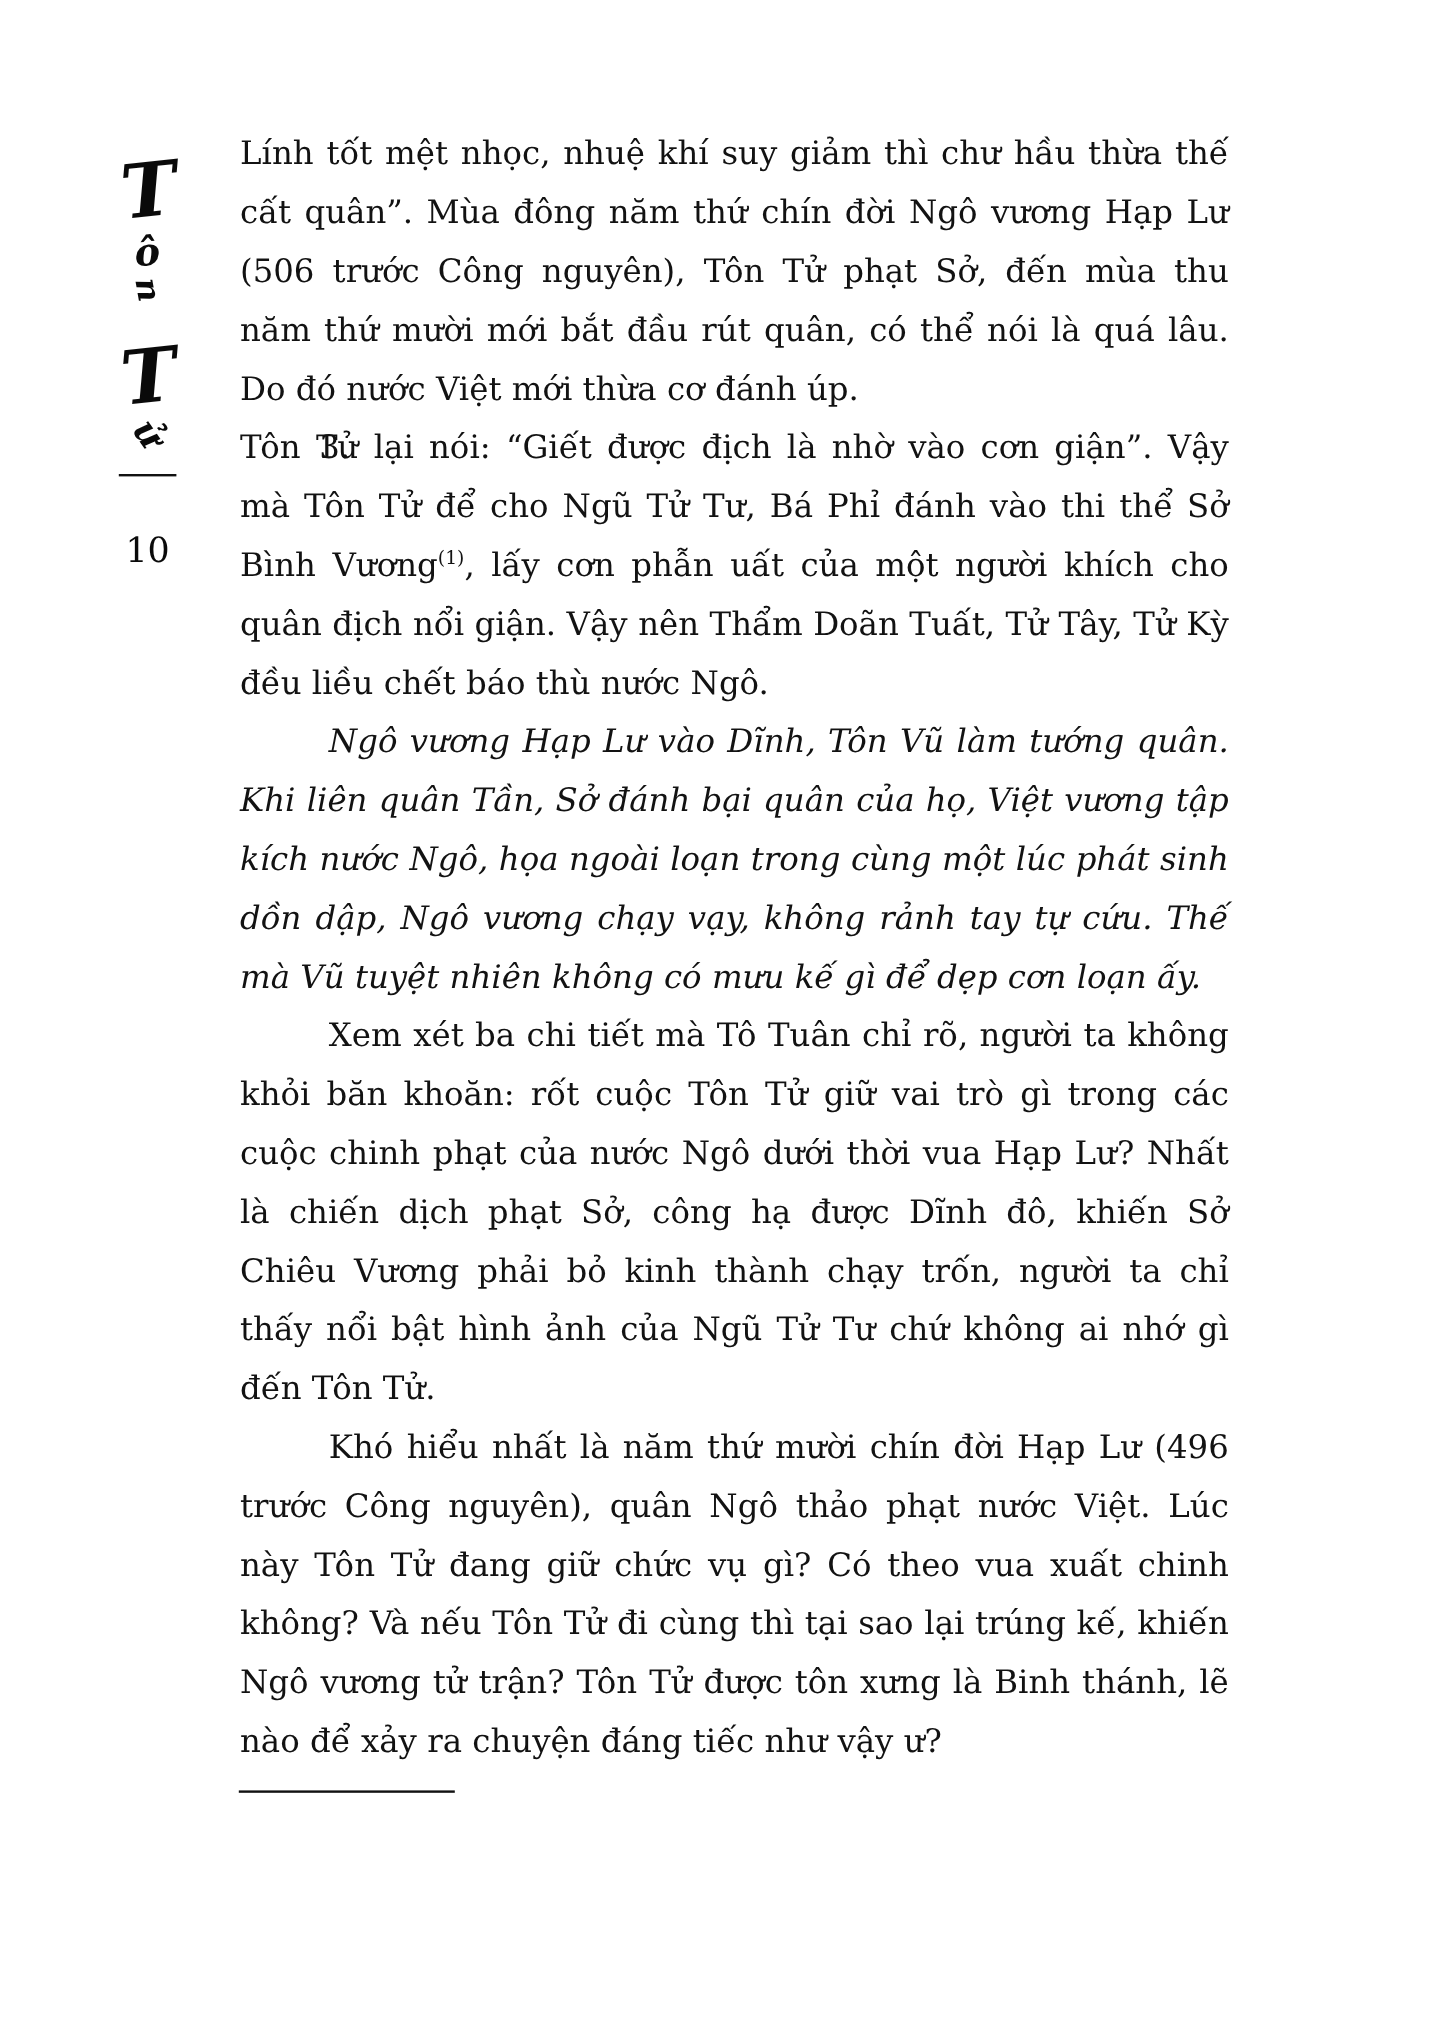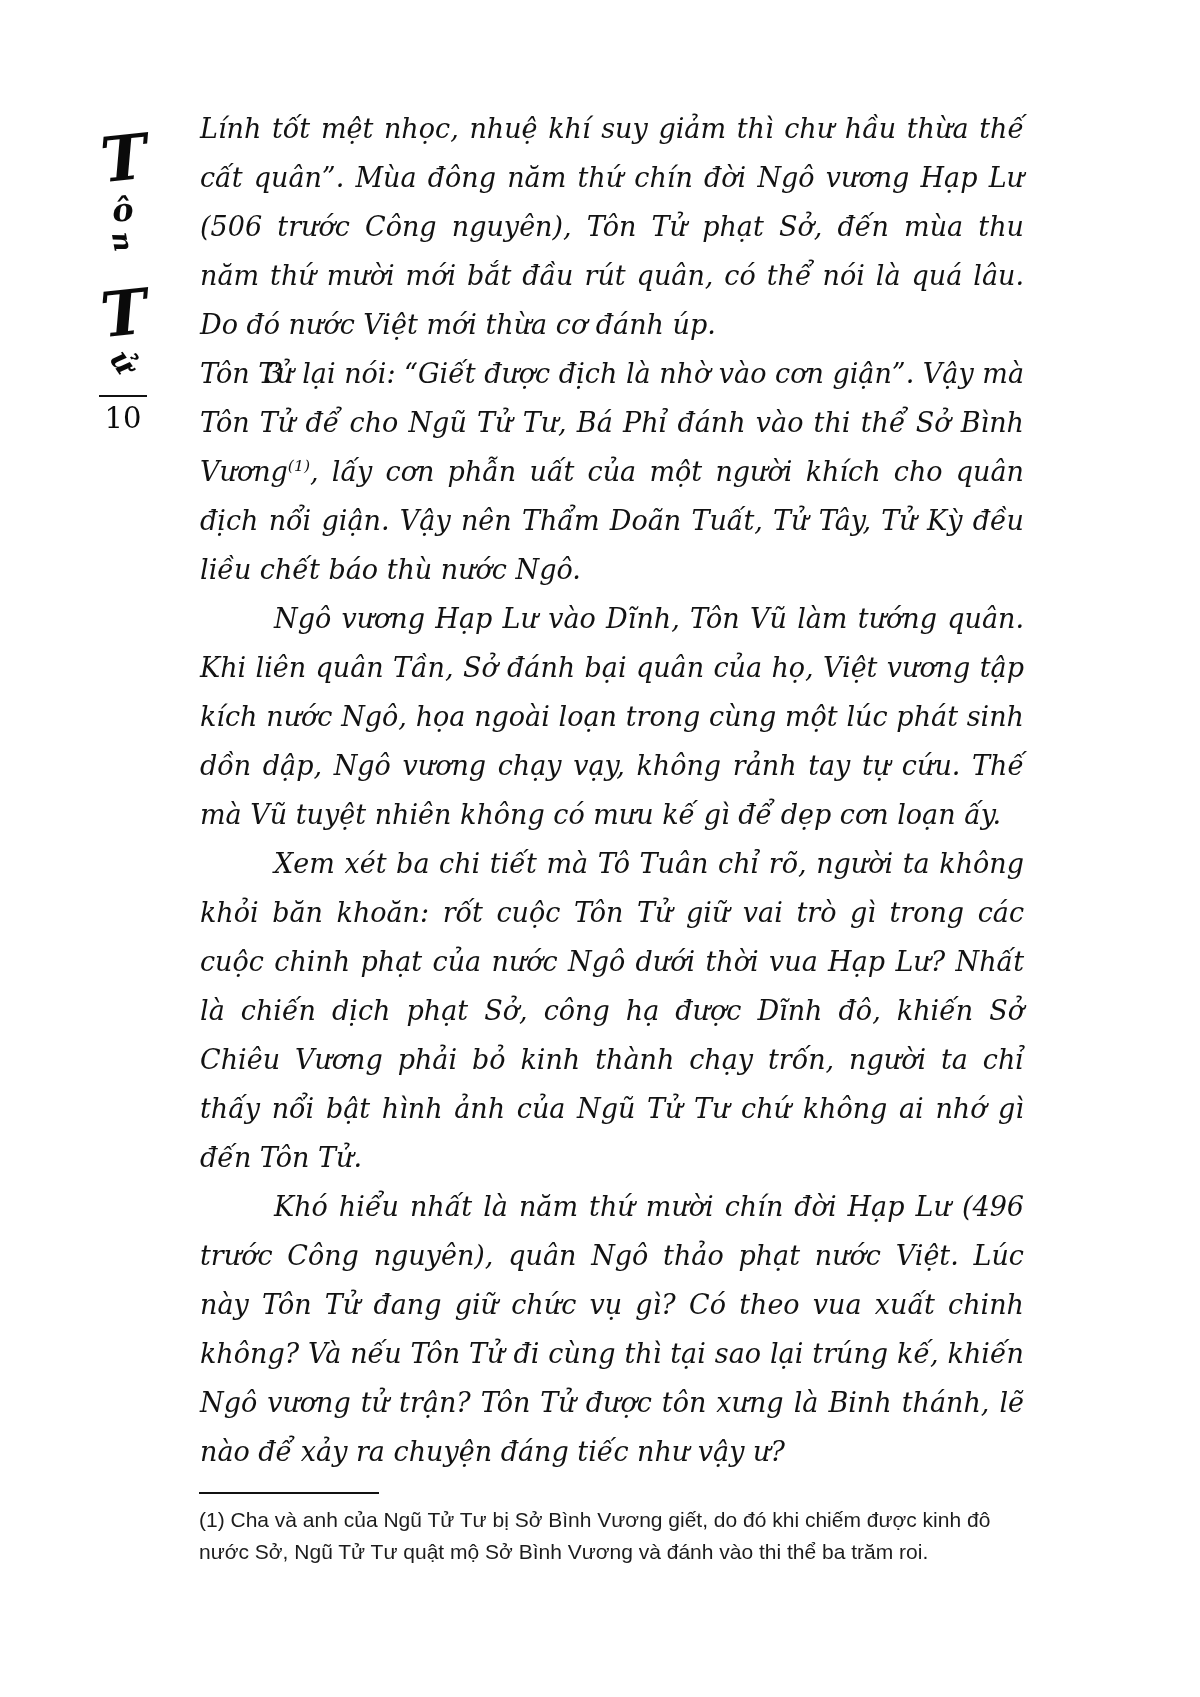--- a/index.html
+++ b/index.html
@@ -25,29 +25,29 @@
   .logo-char.big{font-size:62px;letter-spacing:-2px;}
   .logo-char.mid{font-size:32px;margin-top:4px;}
   .logo-char.small{font-size:27px;margin-top:2px;transform:rotate(80deg);}
   .logo-char.small2{font-size:30px;margin-top:2px;transform:rotate(55deg);}
   .logo-gap{height:28px;}
   .margin-rule{
     width:48px;border:0;border-top:2px solid #111;
     margin:18px 0 6px 0;
   }
   .page-number{
-    font-size:29px;line-height:1.1;font-weight:normal;
+    font-size:29px;line-height:1.1;font-weight:normal;margin-top:40px;
   }
   
   .main{
     position:absolute;left:200px;top:104px;width:824px;
     font-size:27px;line-height:49px;
     text-align:justify;
   }
-  .main p{margin:0;padding:0;font-style:italic;}
+  .main p{margin:0;padding:0;}
   .block-cont{padding-left:131px;}
   .list-item{position:relative;padding-left:131px;}
   .item-marker{position:absolute;left:66px;top:0;}
   .p-indent{text-indent:74px;}
   .quote{font-style:italic;text-indent:74px;}
   sup.fn-ref{
     font-size:0.58em;line-height:0;vertical-align:super;
     letter-spacing:0;
   }
   
@@ -88,16 +88,15 @@
     <p class="quote">Ngô vương Hạp Lư vào Dĩnh, Tôn Vũ làm tướng quân. Khi liên quân Tần, Sở đánh bại quân của họ, Việt vương tập kích nước Ngô, họa ngoài loạn trong cùng một lúc phát sinh dồn dập, Ngô vương chạy vạy, không rảnh tay tự cứu. Thế mà Vũ tuyệt nhiên không có mưu kế gì để dẹp cơn loạn ấy.</p>
 
     <p class="p-indent">Xem xét ba chi tiết mà Tô Tuân chỉ rõ, người ta không khỏi băn khoăn: rốt cuộc Tôn Tử giữ vai trò gì trong các cuộc chinh phạt của nước Ngô dưới thời vua Hạp Lư? Nhất là chiến dịch phạt Sở, công hạ được Dĩnh đô, khiến Sở Chiêu Vương phải bỏ kinh thành chạy trốn, người ta chỉ thấy nổi bật hình ảnh của Ngũ Tử Tư chứ không ai nhớ gì đến Tôn Tử.</p>
 
     <p class="p-indent">Khó hiểu nhất là năm thứ mười chín đời Hạp Lư (496 trước Công nguyên), quân Ngô thảo phạt nước Việt. Lúc này Tôn Tử đang giữ chức vụ gì? Có theo vua xuất chinh không? Và nếu Tôn Tử đi cùng thì tại sao lại trúng kế, khiến Ngô vương tử trận? Tôn Tử được tôn xưng là Binh thánh, lẽ nào để xảy ra chuyện đáng tiếc như vậy ư?</p>
 
   </div>
 
   <div class="footnote">
     <hr class="fn-rule">
-    <div>(1) Cha và anh của Ngũ Tử Tư bị Sở Bình Vương giết, do đó khi chiếm được kinh đô nước Sở, Ngũ Tử Tư quật mộ Sở Bình Vương và đánh vào thi thể ba trăm roi.</div>
   </div>
 
 </div>
 
 </body></html>

